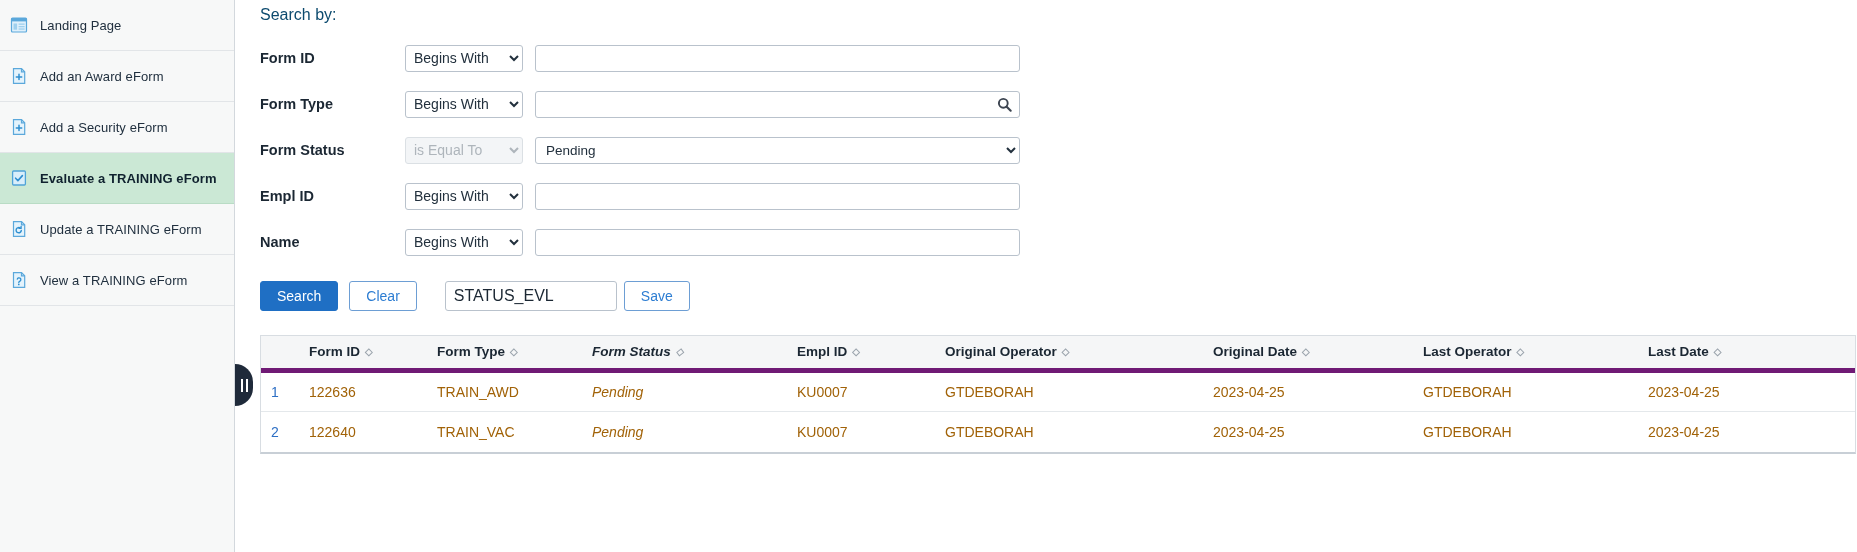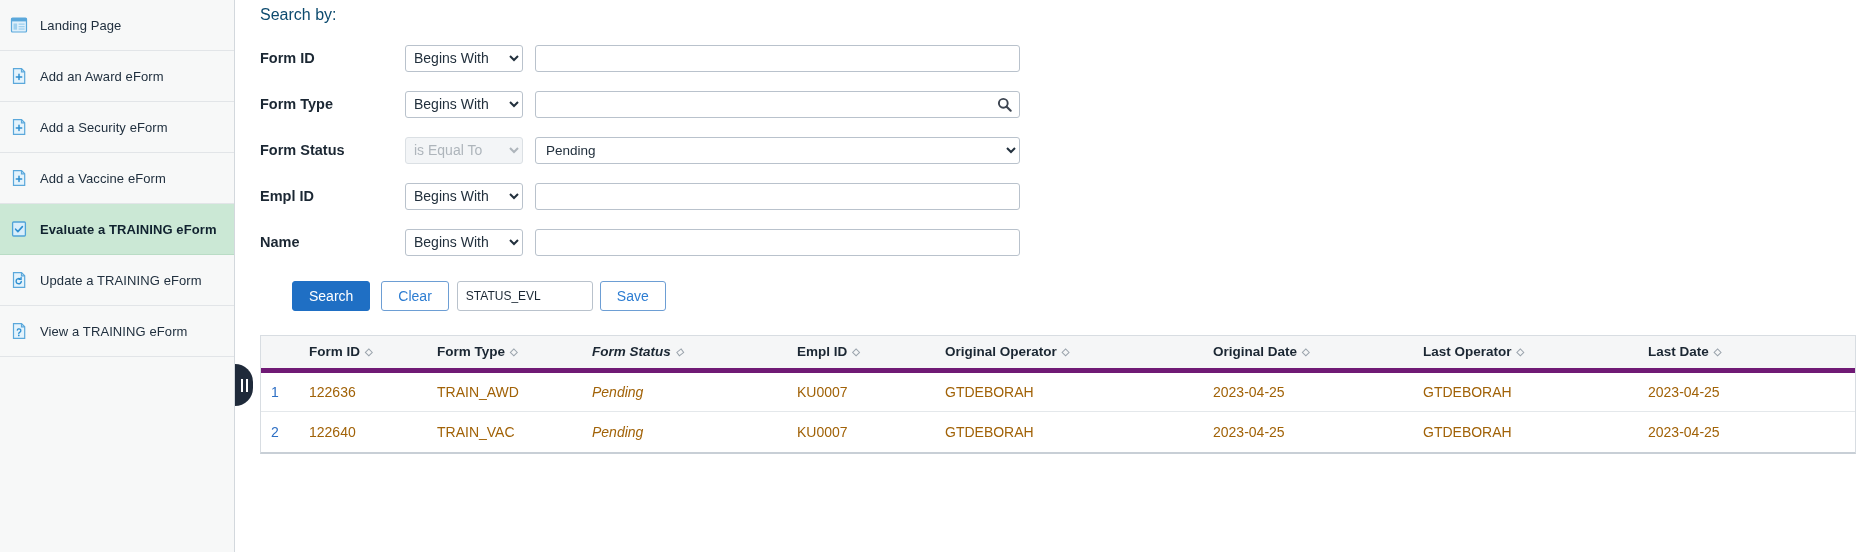--- a/index.html
+++ b/index.html
@@ -156,40 +156,39 @@
     margin-left: 0px;
     height: 30px;
   }
   .btn {
     height: 30px;
     font-size: 14px;
     font-family: "Liberation Sans", sans-serif;
     border-radius: 3px;
     cursor: pointer;
     padding: 0 16px;
-    margin-left: 32px;
   }
   .btn-primary {
     background: #1f6fc4;
     border: 1px solid #1f6fc4;
     color: #ffffff;
     min-width: 70px;
   }
   .btn-secondary {
     background: #ffffff;
     border: 1px solid #6d9ed4;
     color: #2d7dd2;
     min-width: 62px;
     margin-left: 11px;
   }
   input.savename {
     height: 30px;
-    width: 136px;
-    margin-left: 8px;
-    font-size: 12px;
+    width: 172px;
+    margin-left: 28px;
+    font-size: 16px;
     font-family: "Liberation Sans", sans-serif;
     color: #1b2733;
     border: 1px solid #b9c2cc;
     border-radius: 3px;
     padding: 0 8px;
   }
   .btn-save { margin-left: 7px; min-width: 58px; }
 
   
   .results {
@@ -285,30 +284,20 @@
       <span class="nav-icon">
         <svg width="20" height="20" viewBox="0 0 20 20">
           <path d="M4.5 2.6h8l3.2 3.2v11.6H4.5z" fill="#e4f3fc" stroke="#5ba8db" stroke-width="1.2"></path>
           <path d="M12.5 2.6v3.3h3.2" fill="none" stroke="#5ba8db" stroke-width="1.2"></path>
           <path d="M10 8.2v5.4M7.3 10.9h5.4" stroke="#2f8fd0" stroke-width="1.5" stroke-linecap="round"></path>
         </svg>
       </span>
       <span class="nav-label">Add a Security eForm</span>
     </div>
 
-    <div class="nav-item">
-      <span class="nav-icon">
-        <svg width="20" height="20" viewBox="0 0 20 20">
-          <path d="M4.5 2.6h8l3.2 3.2v11.6H4.5z" fill="#e4f3fc" stroke="#5ba8db" stroke-width="1.2"></path>
-          <path d="M12.5 2.6v3.3h3.2" fill="none" stroke="#5ba8db" stroke-width="1.2"></path>
-          <path d="M10 8.2v5.4M7.3 10.9h5.4" stroke="#2f8fd0" stroke-width="1.5" stroke-linecap="round"></path>
-        </svg>
-      </span>
-      <span class="nav-label">Add a Vaccine eForm</span>
-    </div>
 
     <div class="nav-item active">
       <span class="nav-icon">
         <svg width="20" height="20" viewBox="0 0 20 20">
           <rect x="3.6" y="3" width="12.8" height="14" rx="1" fill="#d9eefb" stroke="#4fa3d8" stroke-width="1.3"></rect>
           <path d="M6.6 10.2l2.3 2.4 4.5-5" fill="none" stroke="#2f8fd0" stroke-width="1.6" stroke-linecap="round" stroke-linejoin="round"></path>
         </svg>
       </span>
       <span class="nav-label">Evaluate a TRAINING eForm</span>
     </div>

